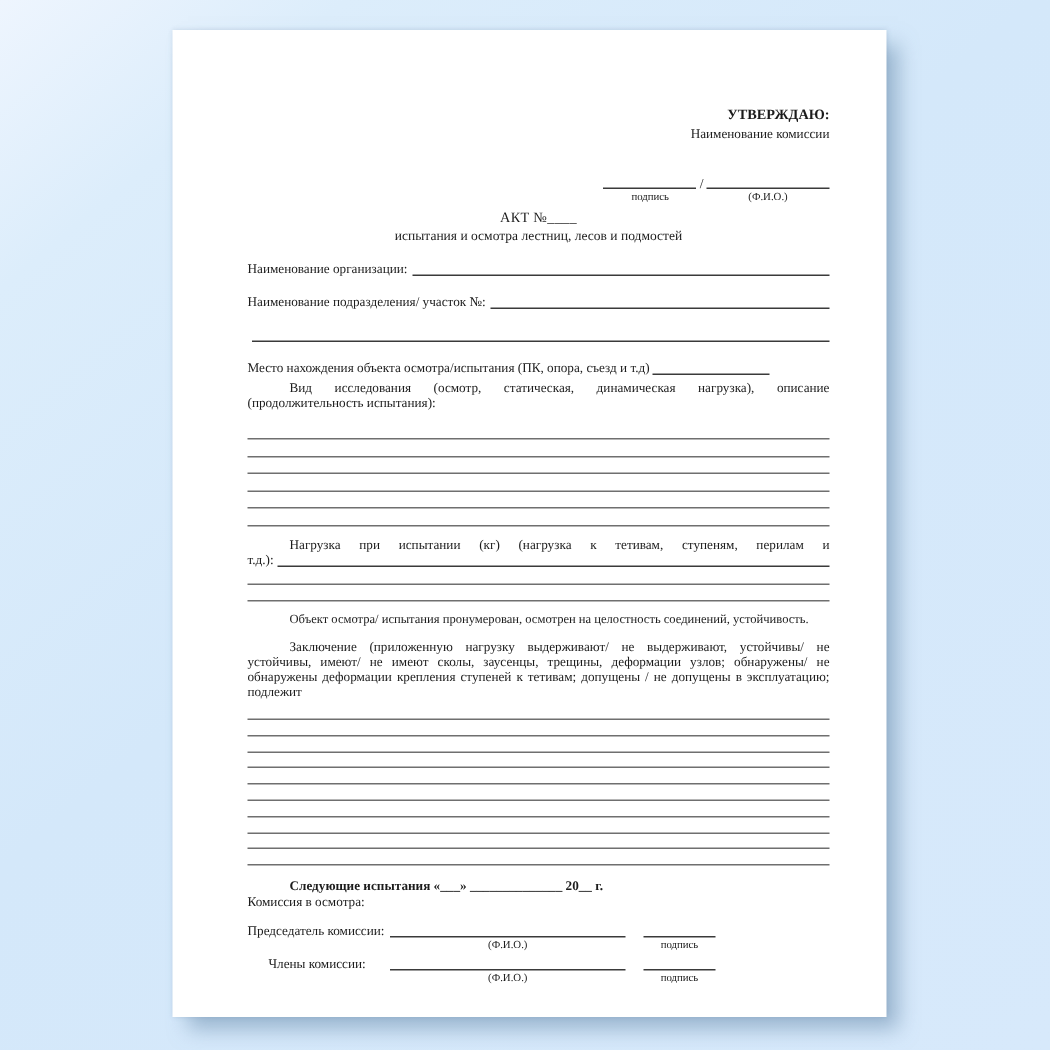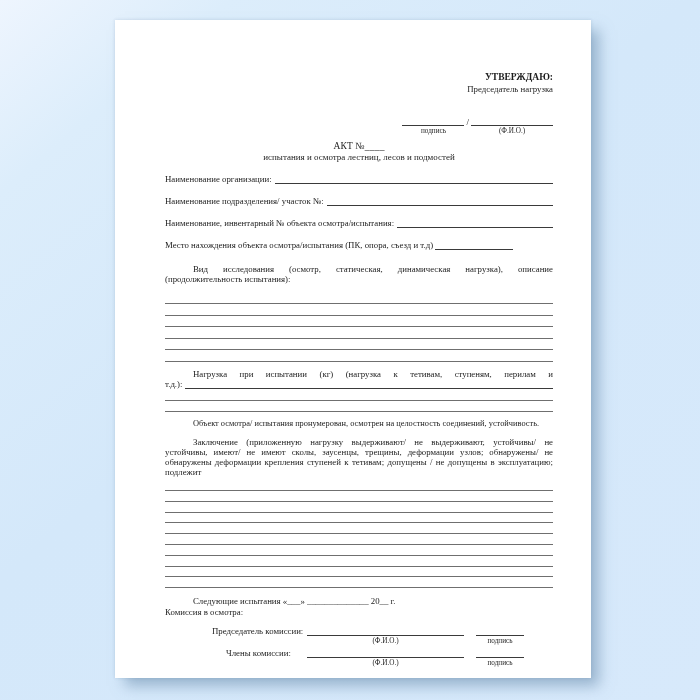--- a/index.html
+++ b/index.html
@@ -47,44 +47,44 @@
   .nowrap { white-space:nowrap; }
   .object-line { font-size:8.4px; }
   
   .rule { border-bottom:1px solid #6f6f6f; }
   .rules-a .rule { height:10.5px; }
   .rules-b .rule { height:9.5px; }
   .rules-c .rule { height:9.8px; }
   .rules-a { margin-top:1px; }
   .rules-b { margin-top:2px; }
   .rules-c { margin-top:3px; }
-  .mt3{margin-top:14px;} .mt7{margin-top:7px;} .mt9{margin-top:1px;}
+  .mt3{margin-top:3px;} .mt7{margin-top:7px;} .mt9{margin-top:1px;}
   
-  .next-tests { margin-top:8px; font-size:8.8px; text-indent:28px; }
+  .next-tests { margin-top:8px; font-size:8.8px; text-indent:28px;font-weight:bold; }
   .commission { font-size:8.8px; margin-top:1px; }
-  .sig-block { width:312px; margin-top:9px;margin-left:47px; }
+  .sig-block { width:312px; margin-top:9px; }
   .sig-row { display:flex; align-items:flex-start; }
   .sig-row + .sig-row { margin-top:3px; }
   .sig-label { width:95px; font-size:8.8px; line-height:10px; white-space:nowrap; box-sizing:border-box; }
   .sig-label.members { padding-left:14px; }
   .sig-col { display:flex; flex-direction:column; }
   .col-fio { flex:1; }
   .col-gap { width:12px; }
   .col-sign { width:48px; }
   .sig-col .line { height:9px; border-bottom:1px solid #3a3a3a; }
 </style>
 </head>
 <body>
 
 <div class="stage">
   <div class="page">
 
     <div class="approve">
       <div class="approve-heading">УТВЕРЖДАЮ:</div>
-      <div class="approve-role">Председатель нагрузка</div>
+      <div class="approve-role">Наименование комиссии</div>
       <div class="approve-sign-row">
         <div class="sig-seg seg-sign">
           <div class="line"></div>
           <div class="caption">подпись</div>
         </div>
         <div class="slash">/</div>
         <div class="sig-seg seg-fio">
           <div class="line"></div>
           <div class="caption">(Ф.И.О.)</div>
         </div>
@@ -99,21 +99,20 @@
     <div class="fields">
       <div class="field-row">
         <span>Наименование организации:</span>
         <span class="fill-line"></span>
       </div>
       <div class="field-row">
         <span>Наименование подразделения/ участок №:</span>
         <span class="fill-line"></span>
       </div>
       <div class="field-row">
-        <span>Наименование, инвентарный № объекта осмотра/испытания:</span>
         <span class="fill-line"></span>
       </div>
       <div class="field-row">
         <span>Место нахождения объекта осмотра/испытания  (ПК, опора, съезд и т.д)</span>
         <span class="short-line"></span>
       </div>
     </div>
 
     <p class="para indent justify mt3">Вид исследования (осмотр, статическая, динамическая нагрузка), описание (продолжительность испытания):</p>
     <div class="rules rules-a">

